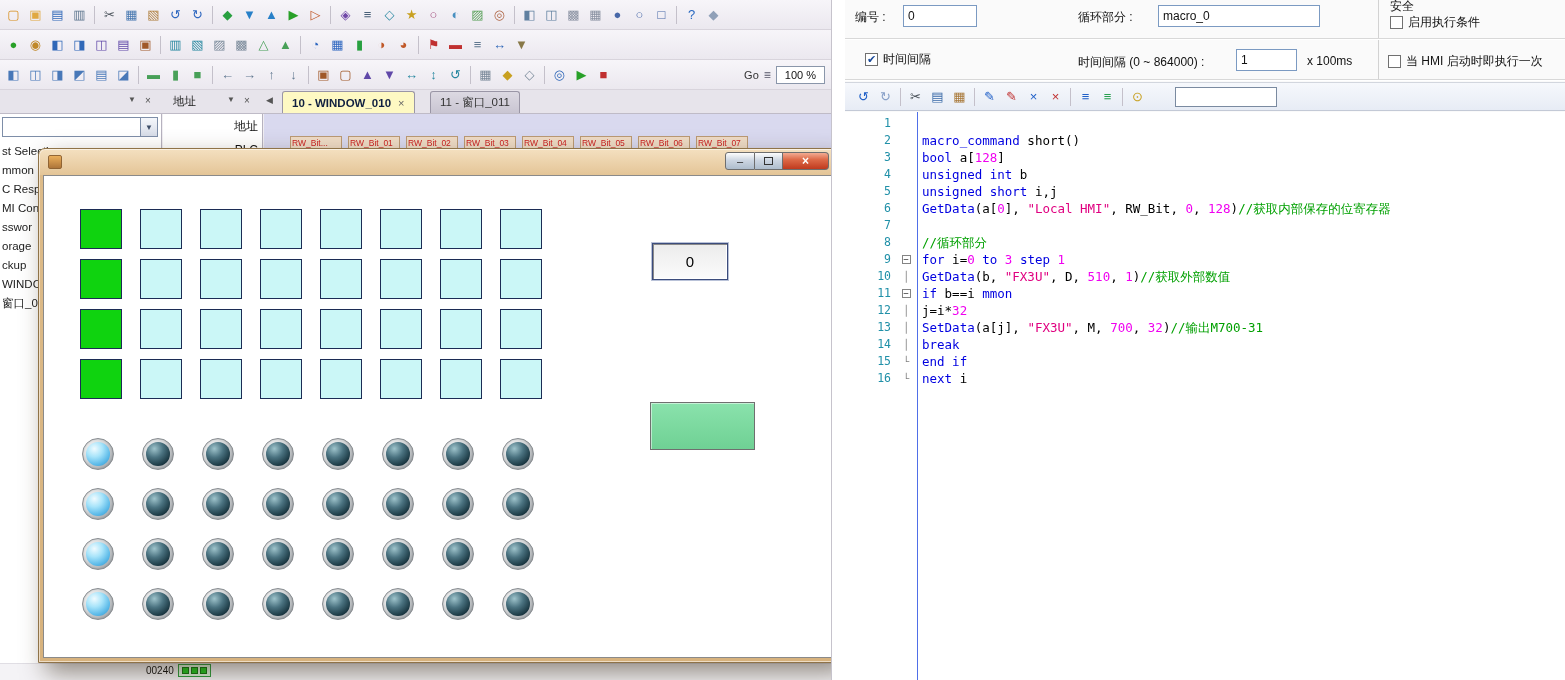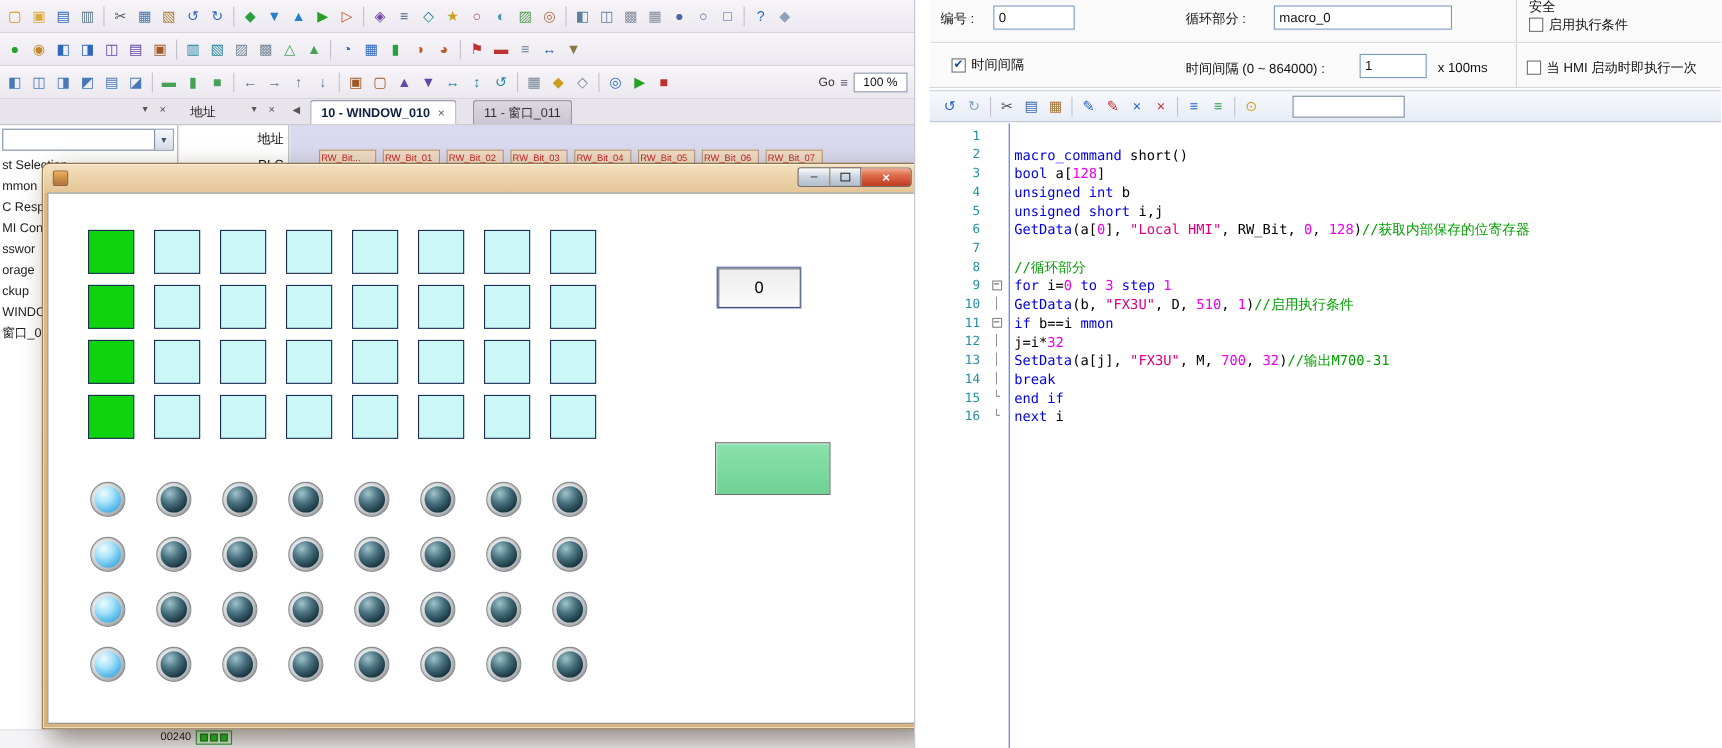--- a/index.html
+++ b/index.html
@@ -12,21 +12,21 @@
   .ticon{width:21px;height:21px;flex:none;display:inline-flex;align-items:center;justify-content:center;font-size:13px;border-radius:2px;cursor:default}
   .tsep{width:1px;height:18px;flex:none;background:#c4c0ca;margin:0 3px}
   #tb3-right{position:absolute;top:62px;right:6px;height:26px;display:flex;align-items:center;gap:5px;font-size:11px;color:#333;z-index:2}
   #zoom-box{border:1px solid #8a96aa;background:#fff;padding:2px 8px;font-size:11px;color:#111}
   .menu-glyph{color:#556;font-size:12px}
 
   #tabrow{position:absolute;left:0;top:90px;width:100%;height:24px;background:#e7e4eb;border-bottom:1px solid #bfbbc7}
   .pctl{position:absolute;top:5px;font-size:10px;color:#555;cursor:default}
   .ptitle{position:absolute;top:4px;font-size:11.5px;color:#222}
   .doctab{position:absolute;bottom:0;height:22px;padding:0 9px;display:inline-flex;align-items:center;gap:7px;font-size:11.5px;color:#333;border:1px solid #9a96a6;border-bottom:none;border-radius:3px 3px 0 0;background:linear-gradient(#dcd9e2,#c9c5d2);white-space:nowrap}
-  .doctab.active{background:#ffffff;font-weight:bold;color:#102040}
+  .doctab.active{background:#fef9c3;font-weight:bold;color:#102040}
   .tabx{font-size:11px;color:#666;font-weight:normal}
 
   #list-panel{position:absolute;left:0;top:114px;width:162px;bottom:0;background:#fff;border-right:1px solid #b6b2bf}
   #list-combo{position:absolute;left:2px;top:3px;right:3px;height:20px;background:#fff;border:1px solid #7e8ea8}
   #list-combo .dd{position:absolute;right:0;top:0;width:17px;height:100%;background:linear-gradient(#f5f7fb,#d7dce8);border-left:1px solid #7e8ea8;display:flex;align-items:center;justify-content:center;font-size:8px;color:#3e4e68}
   #list-items{position:absolute;top:28px;left:0;right:0;font-size:11.5px;color:#222}
   .list-item{height:19px;line-height:19px;padding-left:2px;white-space:nowrap;overflow:hidden}
 
   #addr-panel{position:absolute;left:163px;top:114px;width:100px;bottom:0;background:#fff;border-right:1px solid #b6b2bf}
   .addr-label{text-align:right;padding-right:4px;font-size:12px;color:#111;height:24px;line-height:24px}
@@ -454,21 +454,21 @@
       <div id="m-lines">
           <div class="cl"><span class="ln">1</span><span class="fold"></span><span class="src"></span></div>
           <div class="cl"><span class="ln">2</span><span class="fold"></span><span class="src"><span class="t-k">macro_command</span><span class="t-p"> short()</span></span></div>
           <div class="cl"><span class="ln">3</span><span class="fold"></span><span class="src"><span class="t-k">bool</span><span class="t-p"> a[</span><span class="t-n">128</span><span class="t-p">]</span></span></div>
           <div class="cl"><span class="ln">4</span><span class="fold"></span><span class="src"><span class="t-k">unsigned</span><span class="t-p"> </span><span class="t-k">int</span><span class="t-p"> b</span></span></div>
           <div class="cl"><span class="ln">5</span><span class="fold"></span><span class="src"><span class="t-k">unsigned</span><span class="t-p"> </span><span class="t-k">short</span><span class="t-p"> i,j</span></span></div>
           <div class="cl"><span class="ln">6</span><span class="fold"></span><span class="src"><span class="t-f">GetData</span><span class="t-p">(a[</span><span class="t-n">0</span><span class="t-p">], </span><span class="t-s">"Local HMI"</span><span class="t-p">, RW_Bit, </span><span class="t-n">0</span><span class="t-p">, </span><span class="t-n">128</span><span class="t-p">)</span><span class="t-c">//获取内部保存的位寄存器</span></span></div>
           <div class="cl"><span class="ln">7</span><span class="fold"></span><span class="src"></span></div>
           <div class="cl"><span class="ln">8</span><span class="fold"></span><span class="src"><span class="t-c">//循环部分</span></span></div>
           <div class="cl"><span class="ln">9</span><span class="fold"><span class="fbox">−</span></span><span class="src"><span class="t-k">for</span><span class="t-p"> i=</span><span class="t-n">0</span><span class="t-p"> </span><span class="t-k">to</span><span class="t-p"> </span><span class="t-n">3</span><span class="t-p"> </span><span class="t-k">step</span><span class="t-p"> </span><span class="t-n">1</span></span></div>
-          <div class="cl"><span class="ln">10</span><span class="fold">│</span><span class="src"><span class="t-f">GetData</span><span class="t-p">(b, </span><span class="t-s">"FX3U"</span><span class="t-p">, D, </span><span class="t-n">510</span><span class="t-p">, </span><span class="t-n">1</span><span class="t-p">)</span><span class="t-c">//启用执行条件</span></span></div>
+          <div class="cl"><span class="ln">10</span><span class="fold">│</span><span class="src"><span class="t-f">GetData</span><span class="t-p">(b, </span><span class="t-s">"FX3U"</span><span class="t-p">, D, </span><span class="t-n">510</span><span class="t-p">, </span><span class="t-n">1</span><span class="t-p">)</span><span class="t-c">//获取外部数值</span></span></div>
           <div class="cl"><span class="ln">11</span><span class="fold"><span class="fbox">−</span></span><span class="src"><span class="t-k">if</span><span class="t-p"> b==i </span><span class="t-k">mmon</span></span></div>
           <div class="cl"><span class="ln">12</span><span class="fold">│</span><span class="src"><span class="t-p">j=i*</span><span class="t-n">32</span></span></div>
           <div class="cl"><span class="ln">13</span><span class="fold">│</span><span class="src"><span class="t-f">SetData</span><span class="t-p">(a[j], </span><span class="t-s">"FX3U"</span><span class="t-p">, M, </span><span class="t-n">700</span><span class="t-p">, </span><span class="t-n">32</span><span class="t-p">)</span><span class="t-c">//输出M700-31</span></span></div>
           <div class="cl"><span class="ln">14</span><span class="fold">│</span><span class="src"><span class="t-k">break</span></span></div>
           <div class="cl"><span class="ln">15</span><span class="fold">└</span><span class="src"><span class="t-k">end</span><span class="t-p"> </span><span class="t-k">if</span></span></div>
           <div class="cl"><span class="ln">16</span><span class="fold">└</span><span class="src"><span class="t-k">next</span><span class="t-p"> i</span></span></div>
         </div>
     </div>
   </div>
 

